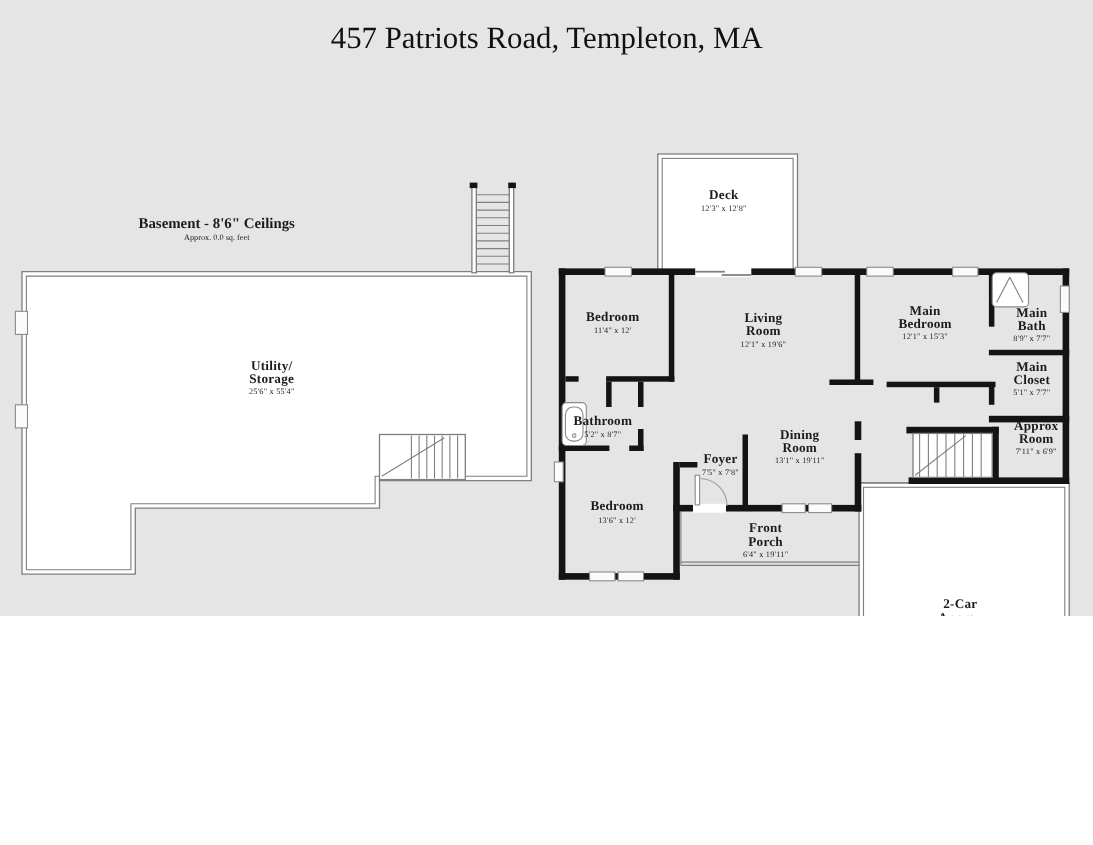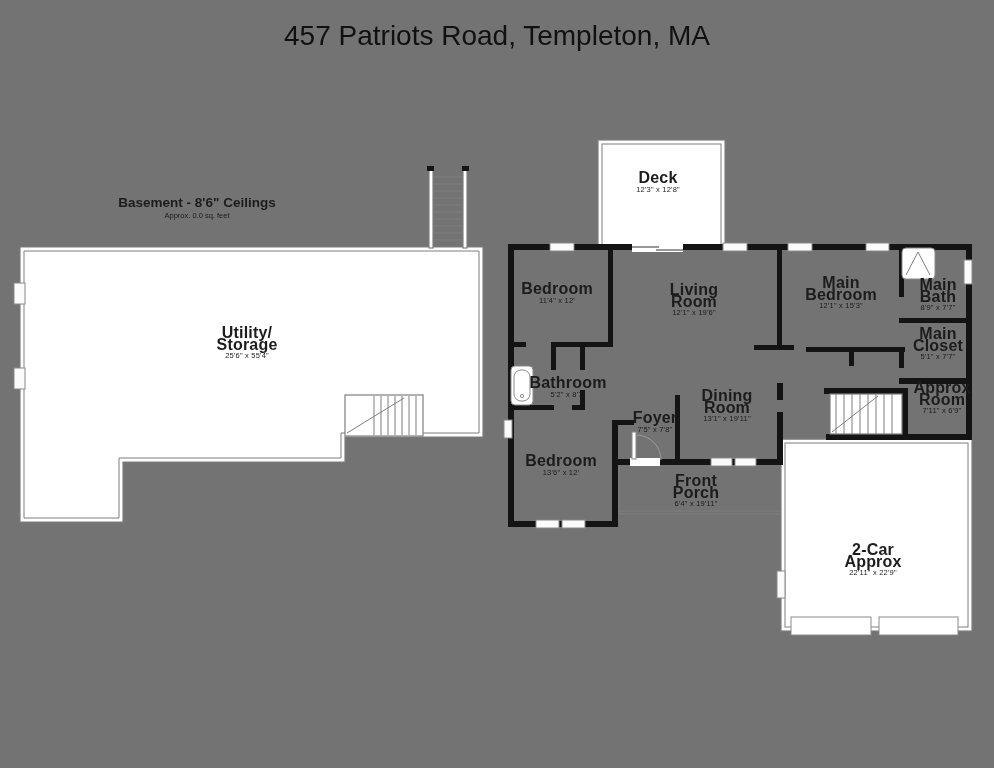--- a/index.html
+++ b/index.html
@@ -1,31 +1,31 @@
 <!DOCTYPE html>
 <html><head>
 <meta charset="utf-8">
 <style>
   html,body{margin:0;padding:0;background:#ffffff;}
-  #page{position:relative;width:994px;height:768px;background:#737373;overflow:hidden;
-        font-family:Liberation Sans, sans-serif;color:#1c1c1c;}
+  #page{position:relative;width:994px;height:560px;background:#e5e5e5;overflow:hidden;
+        font-family:Liberation Serif, serif;color:#1c1c1c;}
   #plan-svg{position:absolute;left:0;top:0;}
   .wall{fill:#141414;}
   .thin{stroke:#7f7f7f;stroke-width:1;fill:none;}
   .thinf{stroke:#7f7f7f;stroke-width:1.2;fill:#ffffff;}
   .win{fill:#fbfbfb;stroke:#8a8a8a;stroke-width:1;}
   .fix{fill:#ffffff;stroke:#8a8a8a;stroke-width:1;}
   .gap{fill:#ffffff;}
   .page-title{position:absolute;left:497px;top:20px;transform:translateX(-50%);
         font-size:28px;white-space:nowrap;color:#111;}
   .plan-heading{position:absolute;transform:translateX(-50%);text-align:center;white-space:nowrap;}
   .plan-heading .ph{font-weight:bold;font-size:13.5px;line-height:14px;}
   .plan-heading .ps{font-size:7.5px;line-height:9px;margin-top:1px;}
   .room-label{position:absolute;transform:translateX(-50%);text-align:center;white-space:nowrap;}
-  .room-label .rn{font-weight:bold;font-size:16px;line-height:11.5px;letter-spacing:.2px;}
+  .room-label .rn{font-weight:bold;font-size:12px;line-height:11.5px;letter-spacing:.2px;}
   .room-label .rd{font-size:7.5px;line-height:9px;margin-top:1px;letter-spacing:.2px;}
   .disclaimer{position:absolute;left:497px;top:731px;transform:translateX(-50%);
         font-size:16.5px;white-space:nowrap;color:#111;}
 </style>
 </head>
 <body>
 
 <div id="page">
 
   <svg id="plan-svg" width="994" height="768" viewBox="0 0 994 768">
@@ -211,21 +211,21 @@
     <div class="rn">Bath</div>
     <div class="rd">8'9" x 7'7"</div>
   </div>
 
   <div class="room-label" style="left:938px;top:328px">
     <div class="rn">Main</div>
     <div class="rn">Closet</div>
     <div class="rd">5'1" x 7'7"</div>
   </div>
 
-  <div class="room-label" style="left:568px;top:377px">
+  <div class="room-label" style="left:548px;top:377px">
     <div class="rn">Bathroom</div>
     <div class="rd">5'2" x 8'7"</div>
   </div>
 
   <div class="room-label" style="left:655px;top:412px">
     <div class="rn">Foyer</div>
     <div class="rd">7'5" x 7'8"</div>
   </div>
 
   <div class="room-label" style="left:727px;top:390px">

